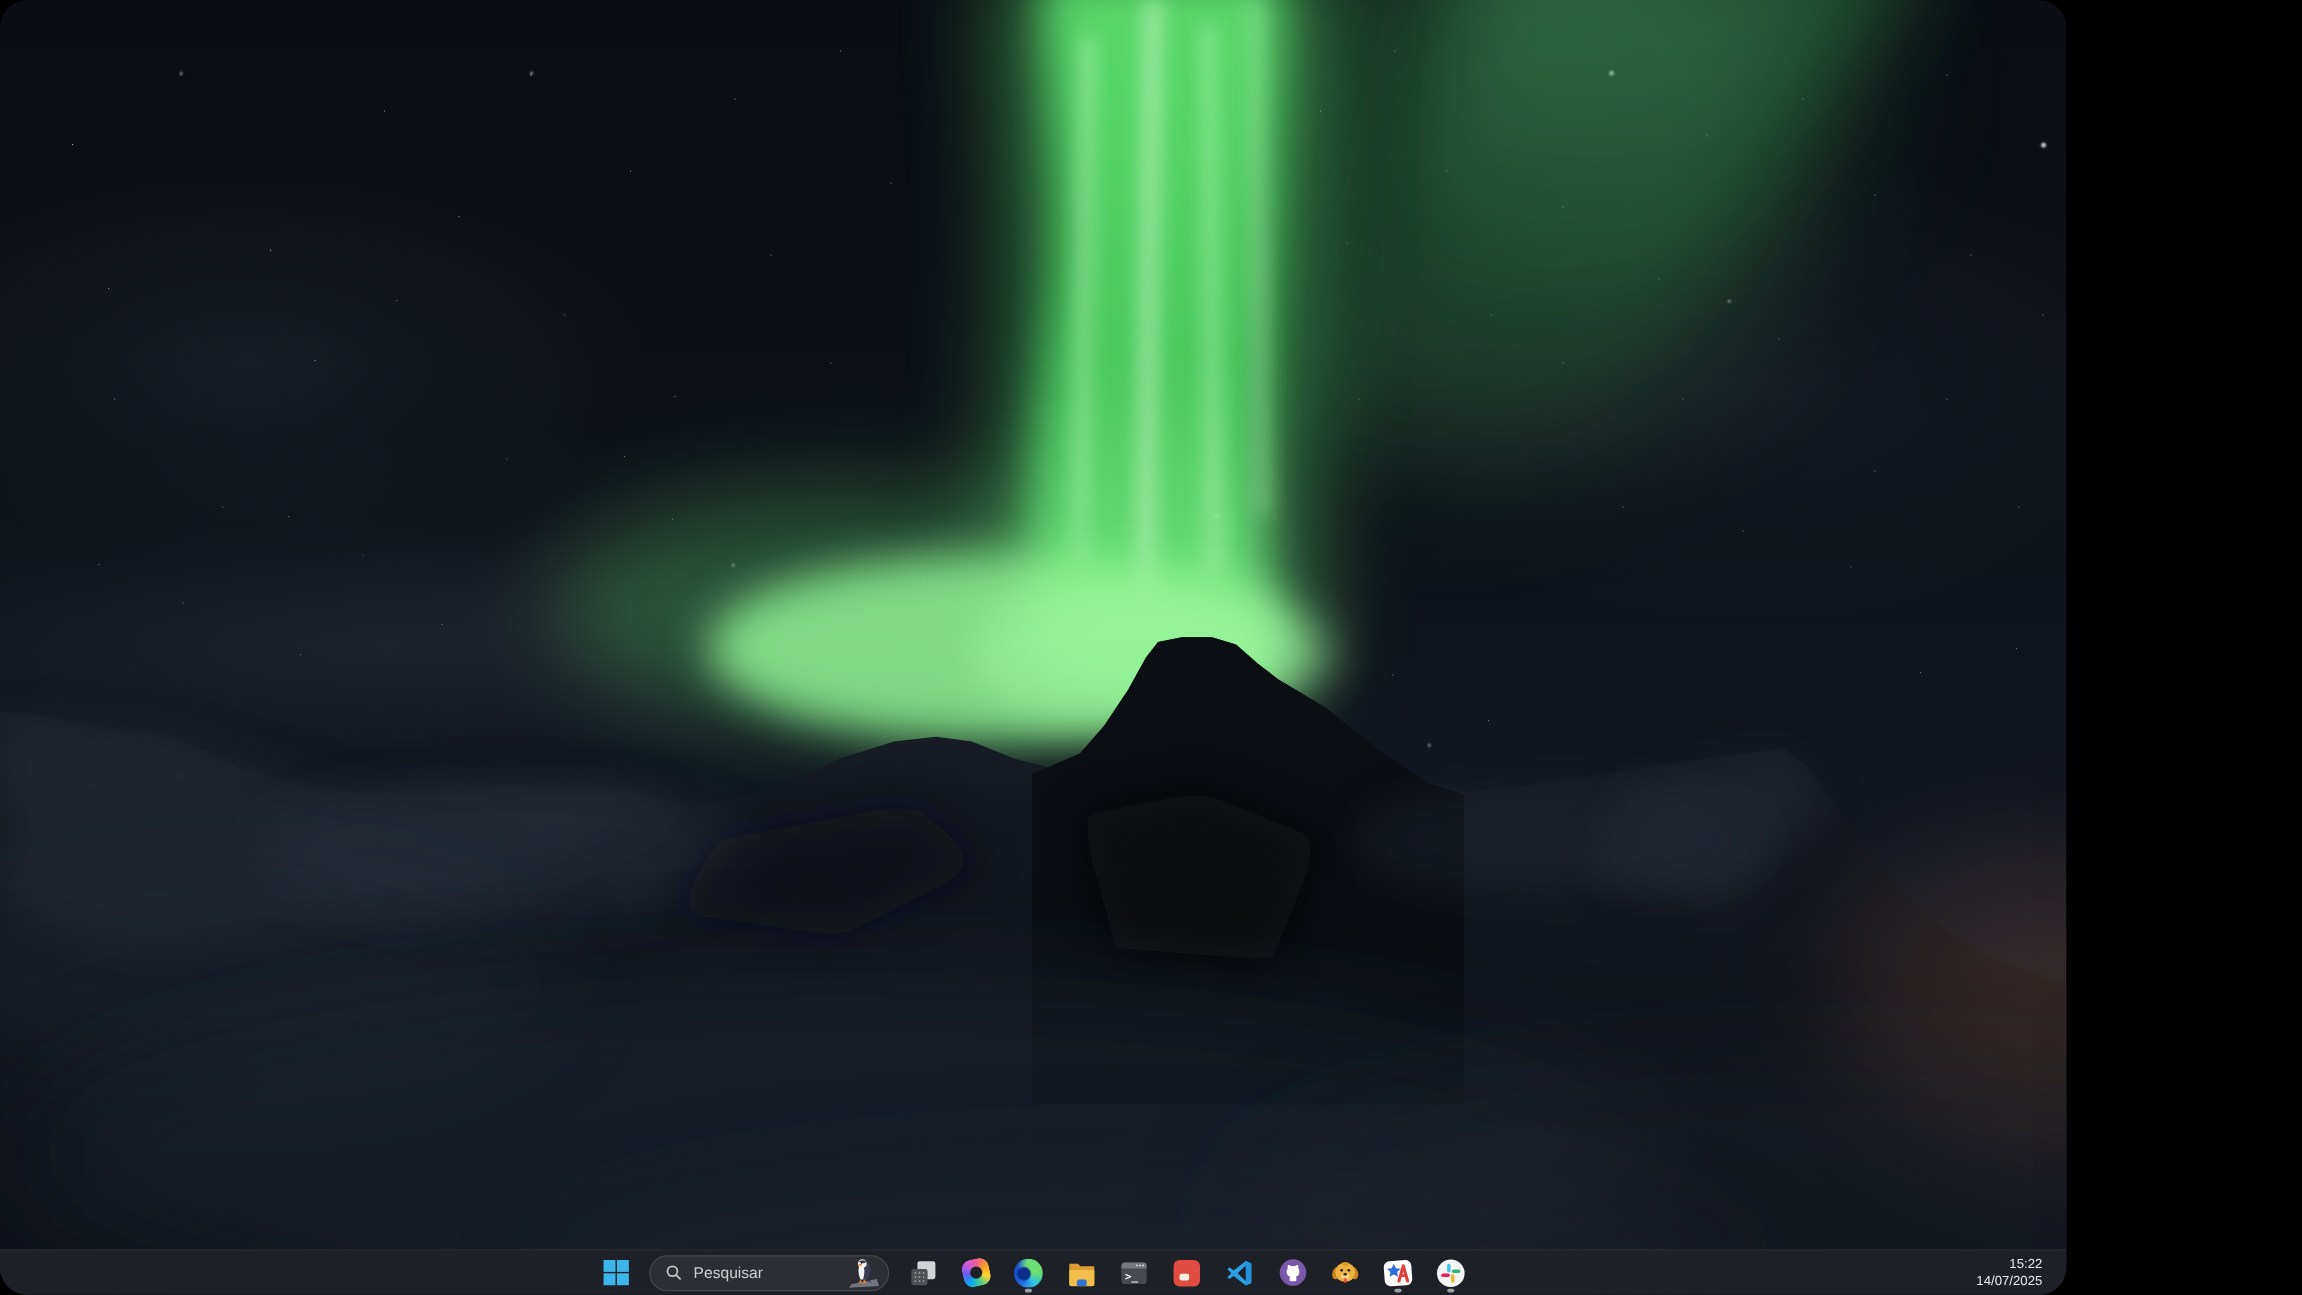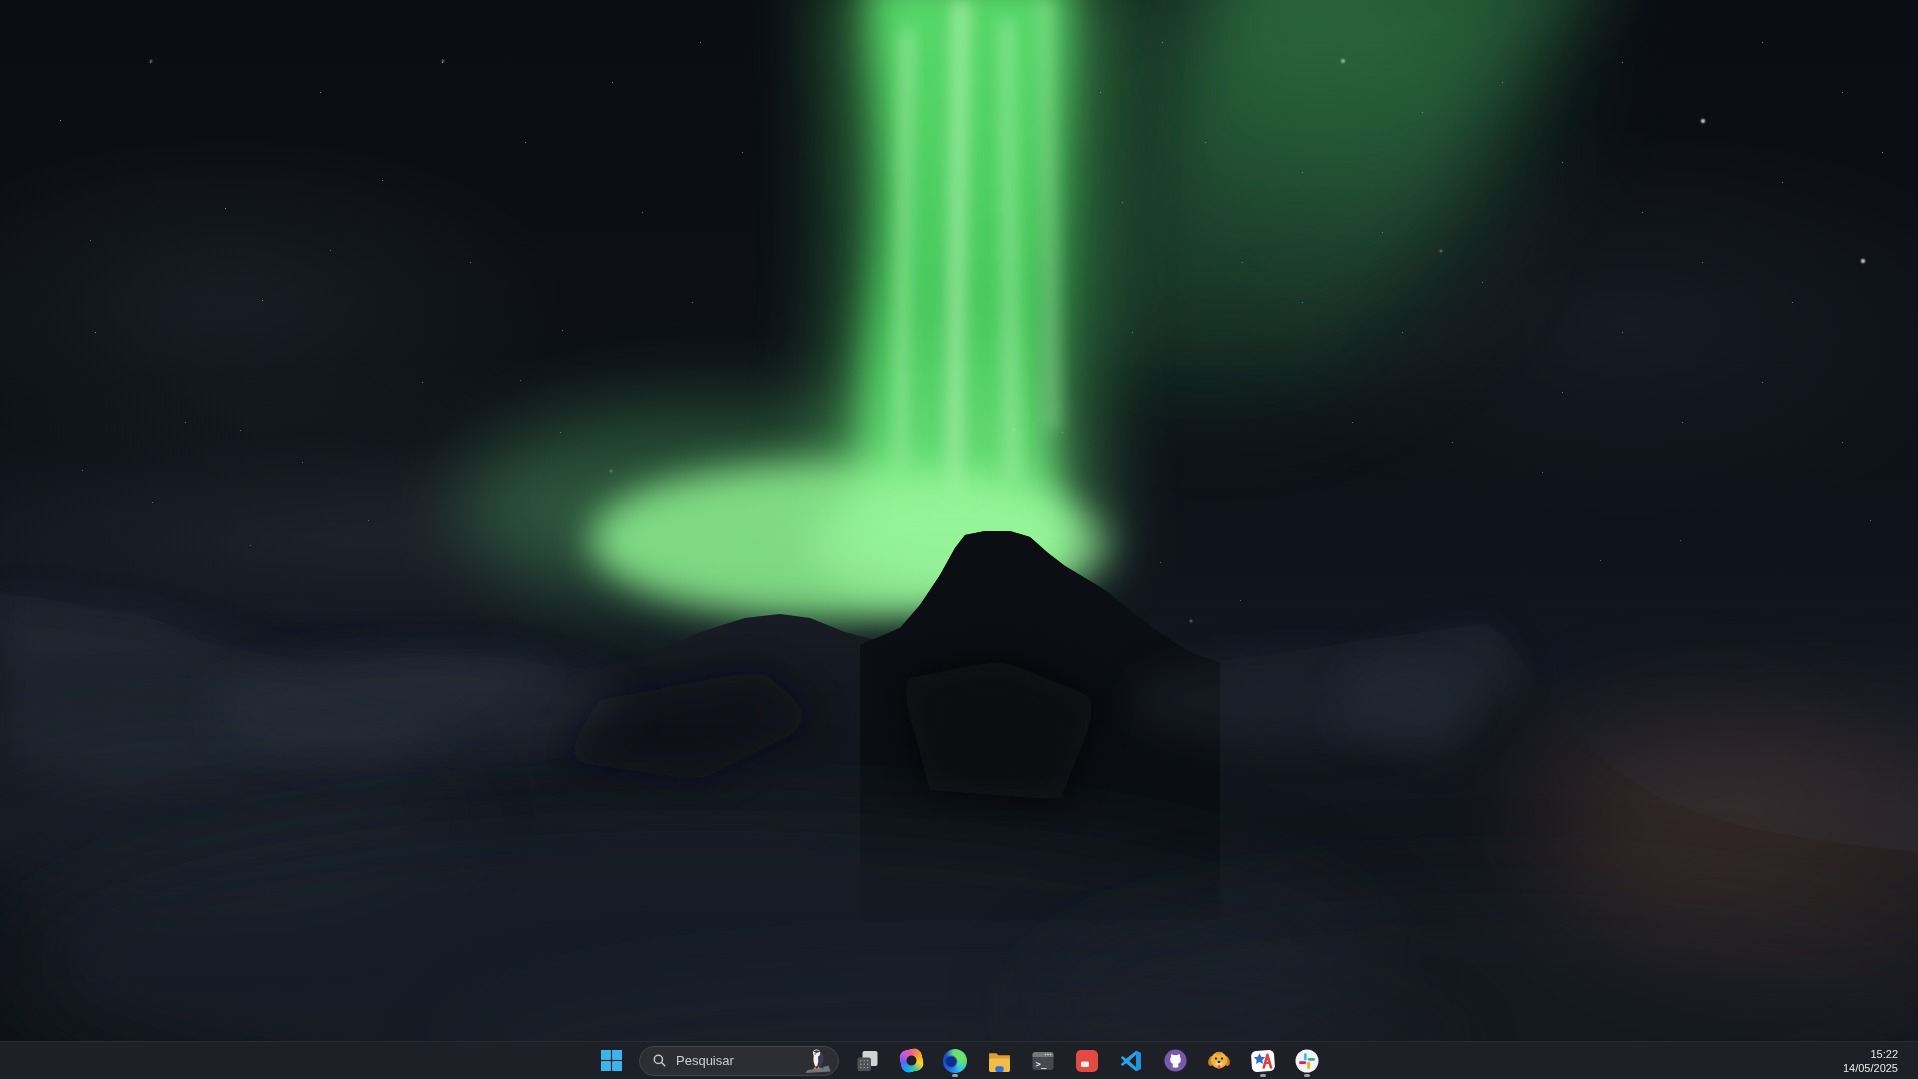--- a/index.html
+++ b/index.html
@@ -1,20 +1,21 @@
 <!DOCTYPE html>
 <html><head>
 <meta charset="utf-8">
 <title>Desktop</title>
 <style>
   html,body{margin:0;padding:0;background:#000;}
   *{box-sizing:border-box;}
   .screen{
-    position:relative;width:1918px;height:1079px;overflow:hidden;
+    position:relative;width:1722px;height:1079px;overflow:hidden;
     font-family:"Liberation Sans",sans-serif;
+    border-radius:23px;
   }
   
   .sky{
     position:absolute;inset:0;
     background:
       radial-gradient(480px 240px at 12% 28%, rgba(128,138,152,.10), transparent 70%),
       radial-gradient(560px 280px at 85% 30%, rgba(120,130,148,.09), transparent 70%),
       radial-gradient(800px 150px at 18% 50%, rgba(132,142,158,.07), transparent 70%),
       radial-gradient(900px 200px at 25% 47%, rgba(140,150,165,.06), transparent 75%),
       linear-gradient(180deg,#0a0d13 0%,#0d1118 42%,#131924 72%,#1a212c 100%);
@@ -335,17 +336,17 @@
             <rect x="5" y="13.2" width="7.2" height="2.9" rx="1.45" fill="#E01E5A"></rect>
           </svg>
         </span>
         <span class="run-indicator"></span>
       </div>
 
     </div>
 
     <div class="clock">
       <div>15:22</div>
-      <div>14/05/2025</div>
+      <div>14/07/2025</div>
     </div>
   </div>
 
 </div>
 
 </body></html>

